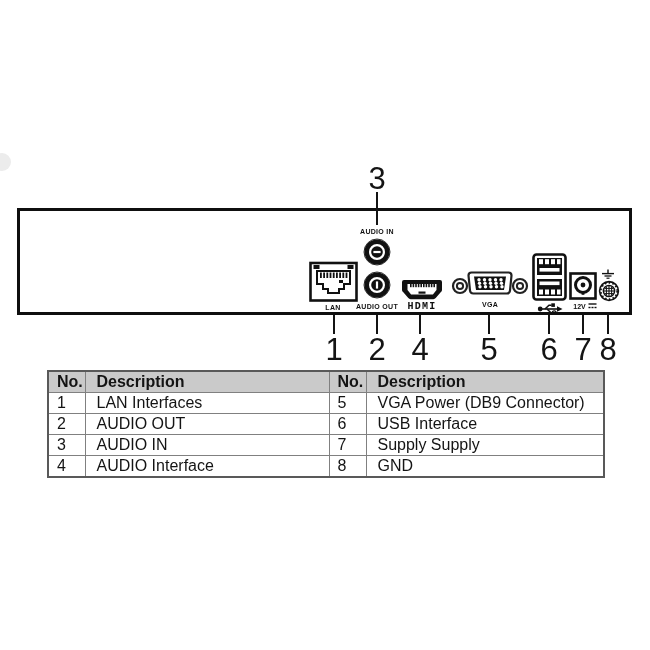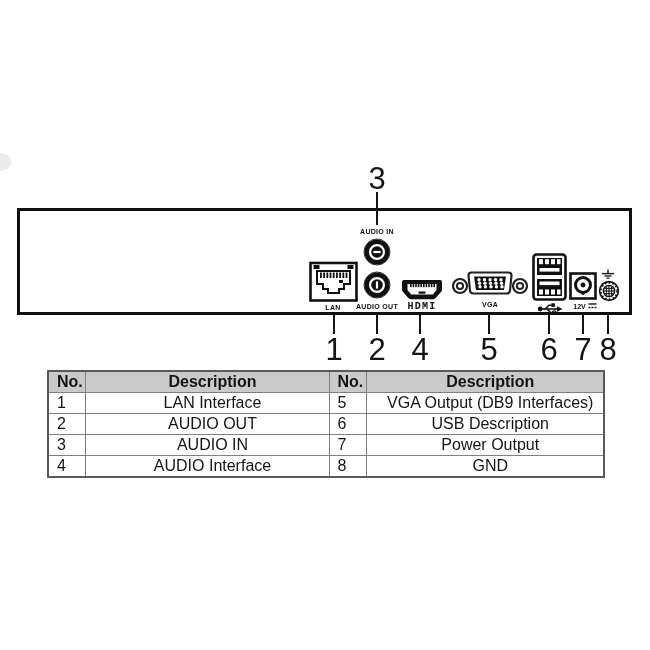--- a/index.html
+++ b/index.html
@@ -23,21 +23,21 @@
   .tbl-wrap{position:absolute;left:47px;top:370px;}
   table{border-collapse:collapse;width:556px;table-layout:fixed;font-size:16px;color:#141414;
         border:2px solid #595959;font-family:"Liberation Sans",sans-serif;}
   th,td{border:1px solid #808080;overflow:hidden;white-space:nowrap;}
   th{background:#cacaca;text-align:left;font-weight:bold;height:15px;padding:1px 0 1px 8px;}
   td{height:17px;padding:1px 0 1px 8px;}
   .c-no{width:37px;}
   .c-desc-l{width:244px;}
   .c-no2{width:37px;}
   .c-desc-r{width:238px;}
-  td.desc,th.desc{padding-left:11px;text-align:center;}
+  td.desc,th.desc{padding-left:11px;}
 </style>
 </head>
 <body>
 
 <div id="canvas">
 
   <div class="ghost"></div>
 
   <div class="panel"></div>
 
@@ -227,35 +227,35 @@
         <tr>
           <th>No.</th>
           <th class="desc">Description</th>
           <th>No.</th>
           <th class="desc">Description</th>
         </tr>
       </thead>
       <tbody>
         <tr>
           <td>1</td>
-          <td class="desc">LAN Interface</td>
+          <td class="desc">LAN Interfaces</td>
           <td>5</td>
-          <td class="desc">VGA Output (DB9 Interfaces)</td>
+          <td class="desc">VGA Power (DB9 Connector)</td>
         </tr>
         <tr>
           <td>2</td>
           <td class="desc">AUDIO OUT</td>
           <td>6</td>
-          <td class="desc">USB Description</td>
+          <td class="desc">USB Interface</td>
         </tr>
         <tr>
           <td>3</td>
           <td class="desc">AUDIO IN</td>
           <td>7</td>
-          <td class="desc">Power Output</td>
+          <td class="desc">Supply Supply</td>
         </tr>
         <tr>
           <td>4</td>
           <td class="desc">AUDIO Interface</td>
           <td>8</td>
           <td class="desc">GND</td>
         </tr>
       </tbody>
     </table>
   </div>

